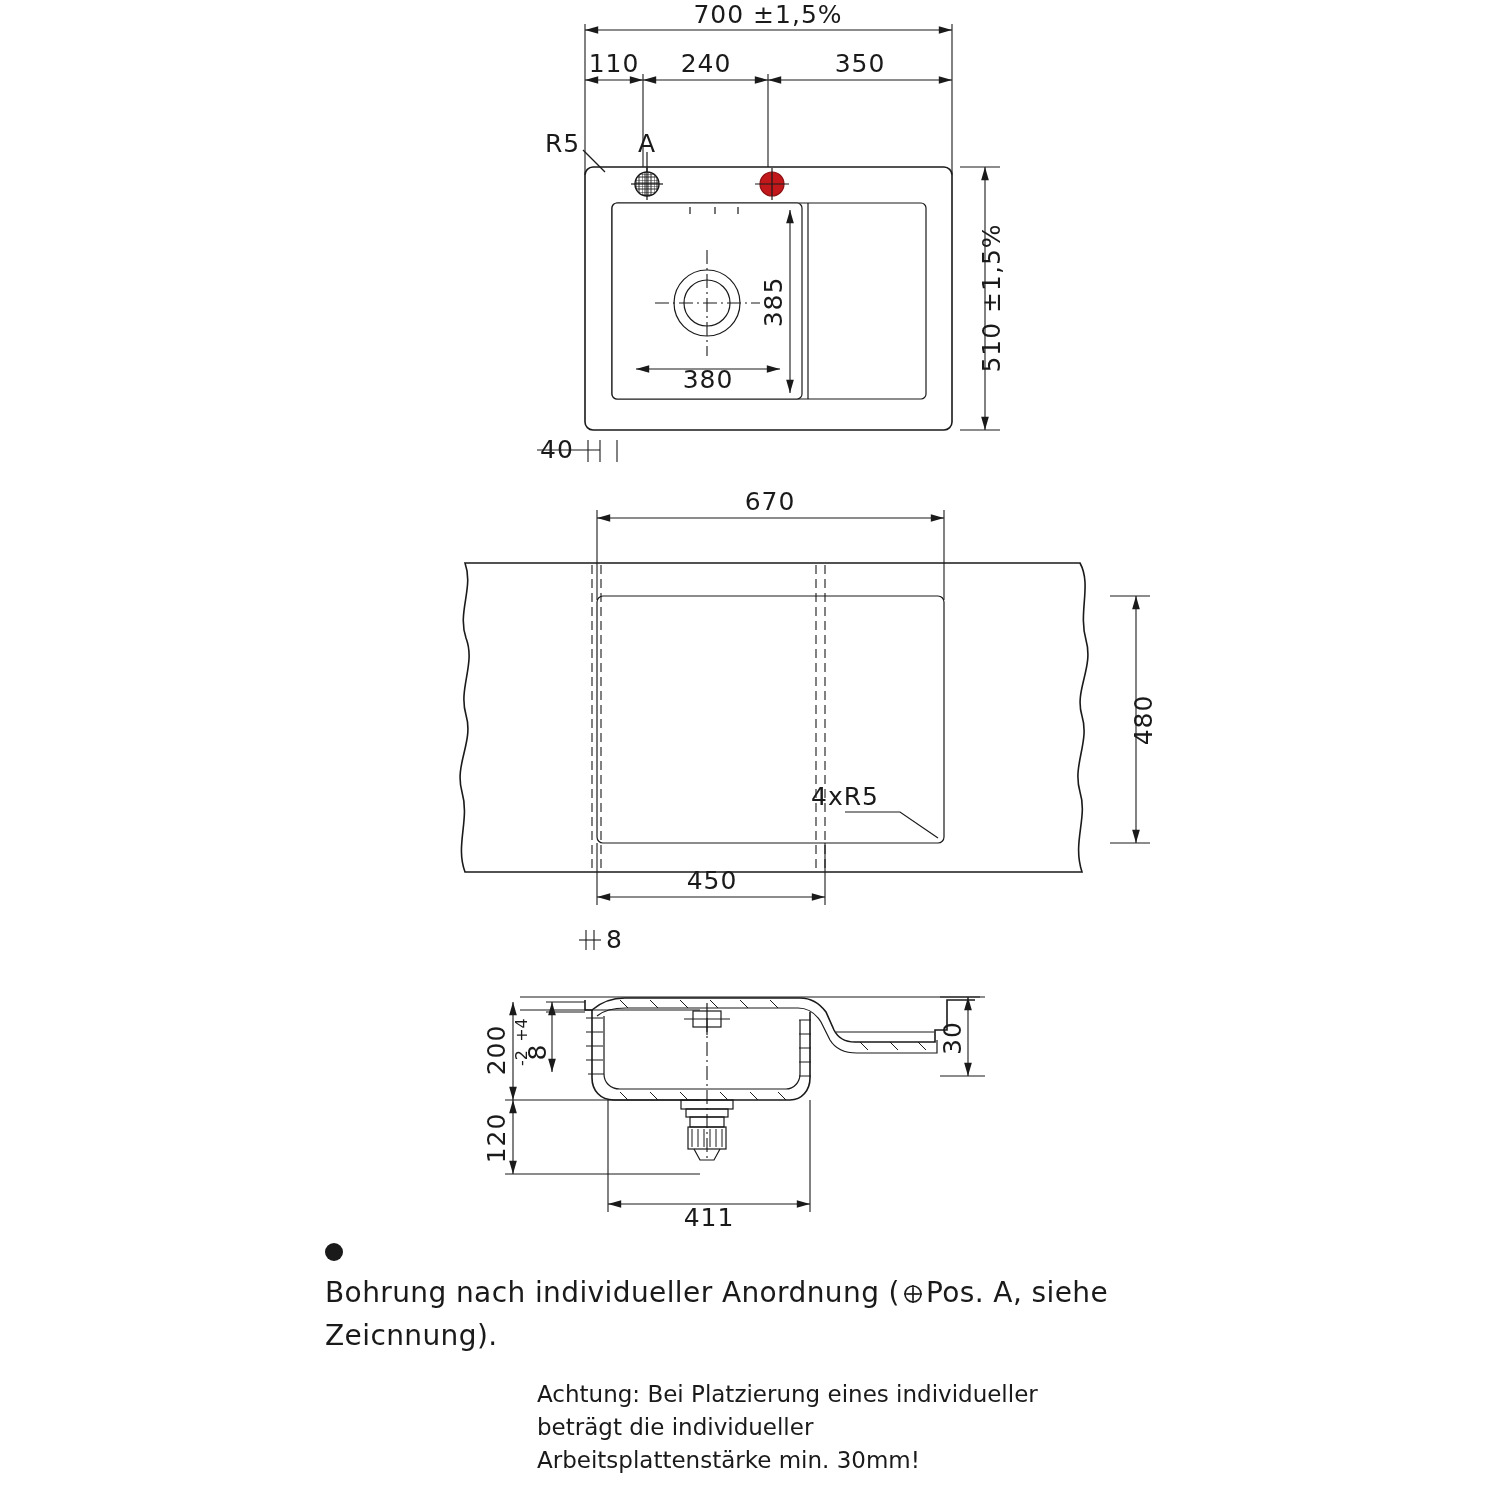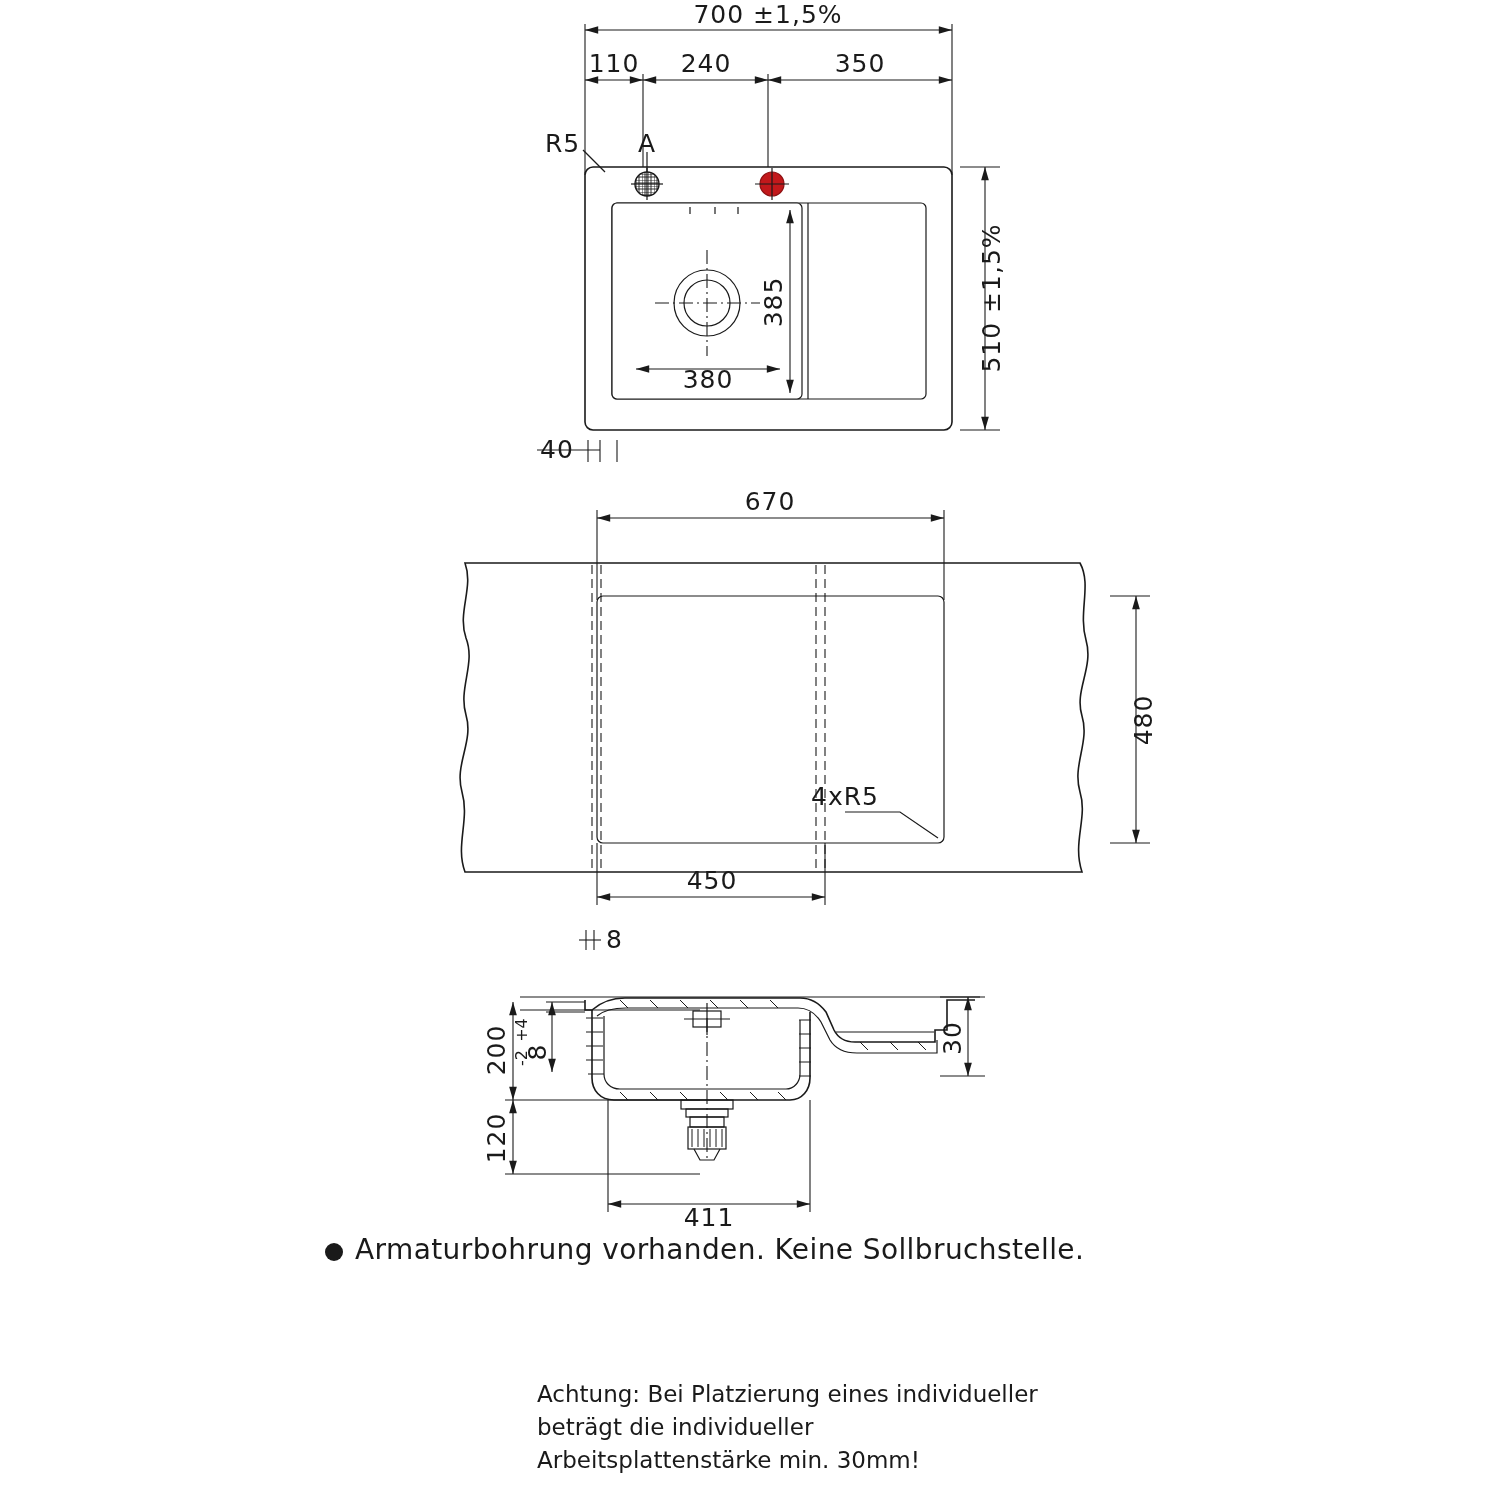--- a/index.html
+++ b/index.html
@@ -370,21 +370,31 @@
     <text class="dim" x="505" y="1138" text-anchor="middle" transform="rotate(-90 505 1138)">120</text>
     <text class="dim" x="961" y="1038" text-anchor="middle" transform="rotate(-90 961 1038)">30</text>
     <text class="dim" x="709" y="1226" text-anchor="middle">411</text>
   </g>
 
 </svg>
 </div>
 
 <div class="note-block">
   <div>
-    <span class="bullet-dot"></span><span>Armaturbohrung vorhanden. Keine Sollbruchstelle.</span>
+    <span class="bullet-dot"></span>
   </div>
+  <div>
+    <span>Bohrung nach individueller Anordnung (</span><span class="inline-icon"><svg width="22" height="22" viewBox="0 0 22 22">
+          <circle cx="11" cy="11" r="8" fill="none" stroke="#1a1a1a" stroke-width="1.6"></circle>
+          <line x1="11" y1="2" x2="11" y2="20" stroke="#1a1a1a" stroke-width="1.4"></line>
+          <line x1="2" y1="11" x2="20" y2="11" stroke="#1a1a1a" stroke-width="1.4"></line>
+          <line x1="11" y1="5" x2="11" y2="17" stroke="#1a1a1a" stroke-width="1"></line>
+          <line x1="5" y1="11" x2="17" y2="11" stroke="#1a1a1a" stroke-width="1"></line>
+        </svg></span><span>Pos. A, siehe</span>
+  </div>
+  <div>Zeicnnung).</div>
 </div>
 
 <div class="warn-block">
   <div>Achtung: Bei Platzierung eines individueller</div>
   <div>beträgt die individueller</div>
   <div>Arbeitsplattenstärke min. 30mm!</div>
 </div>
 
 </body></html>

